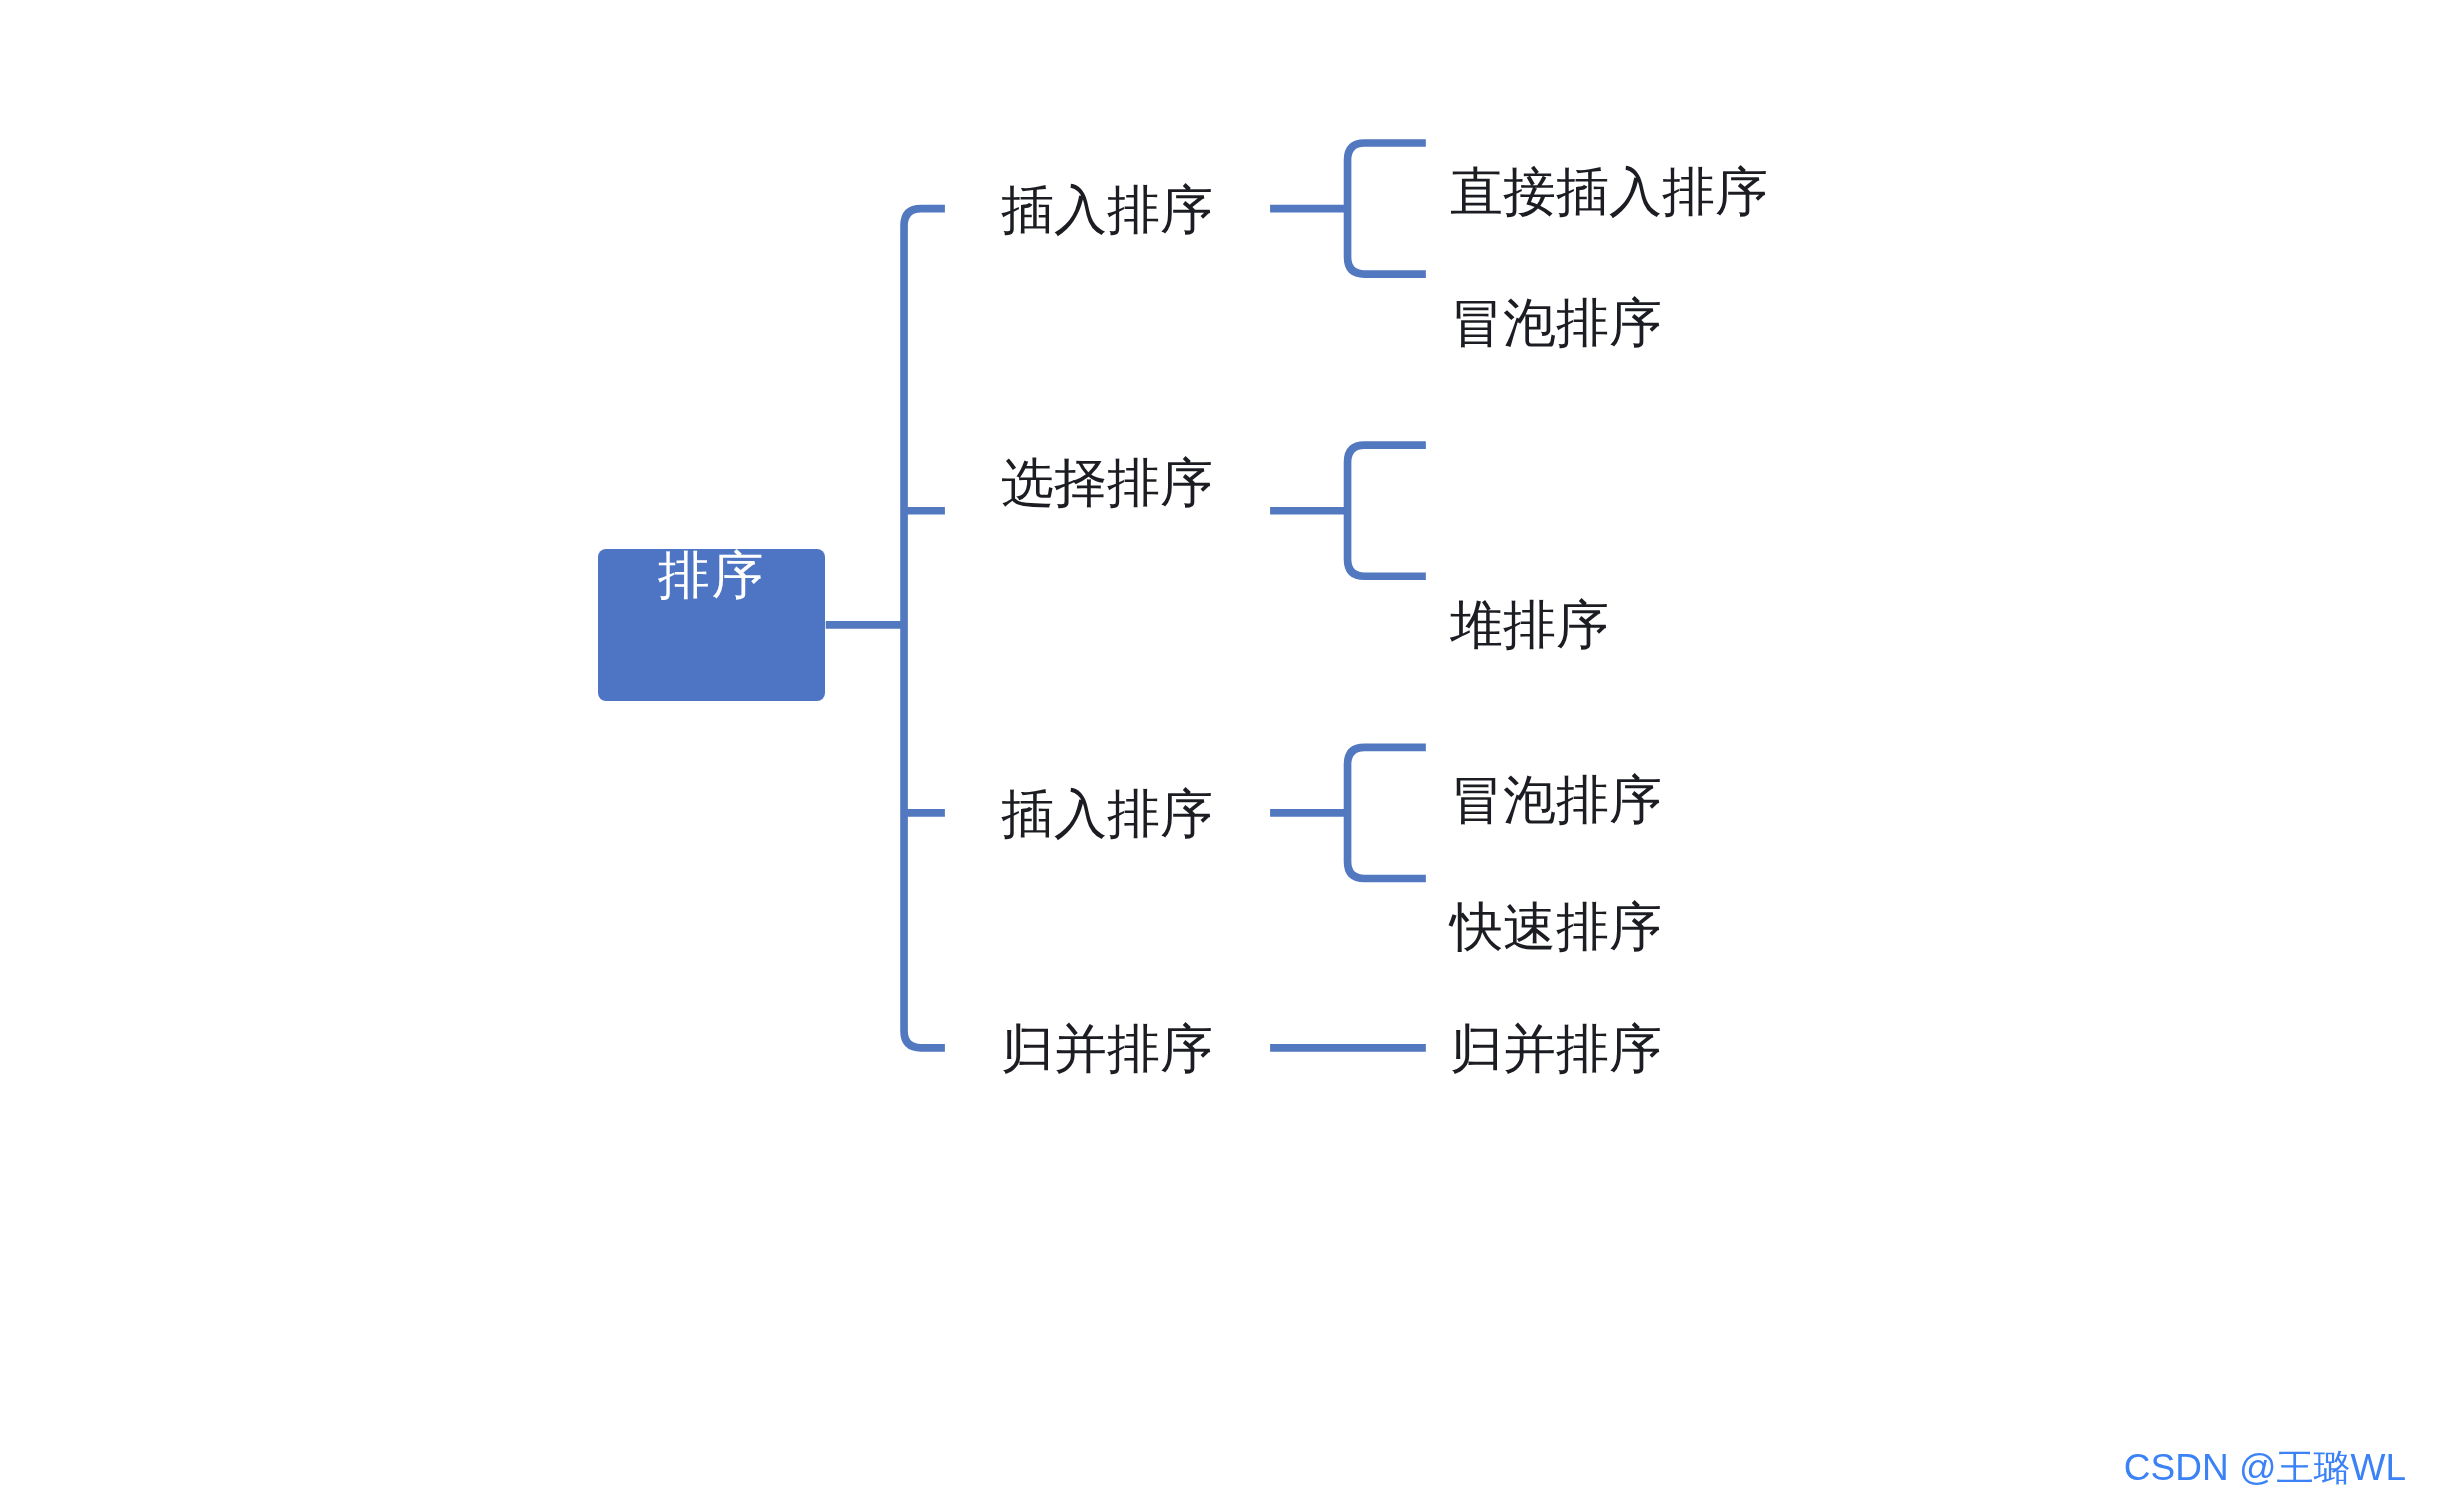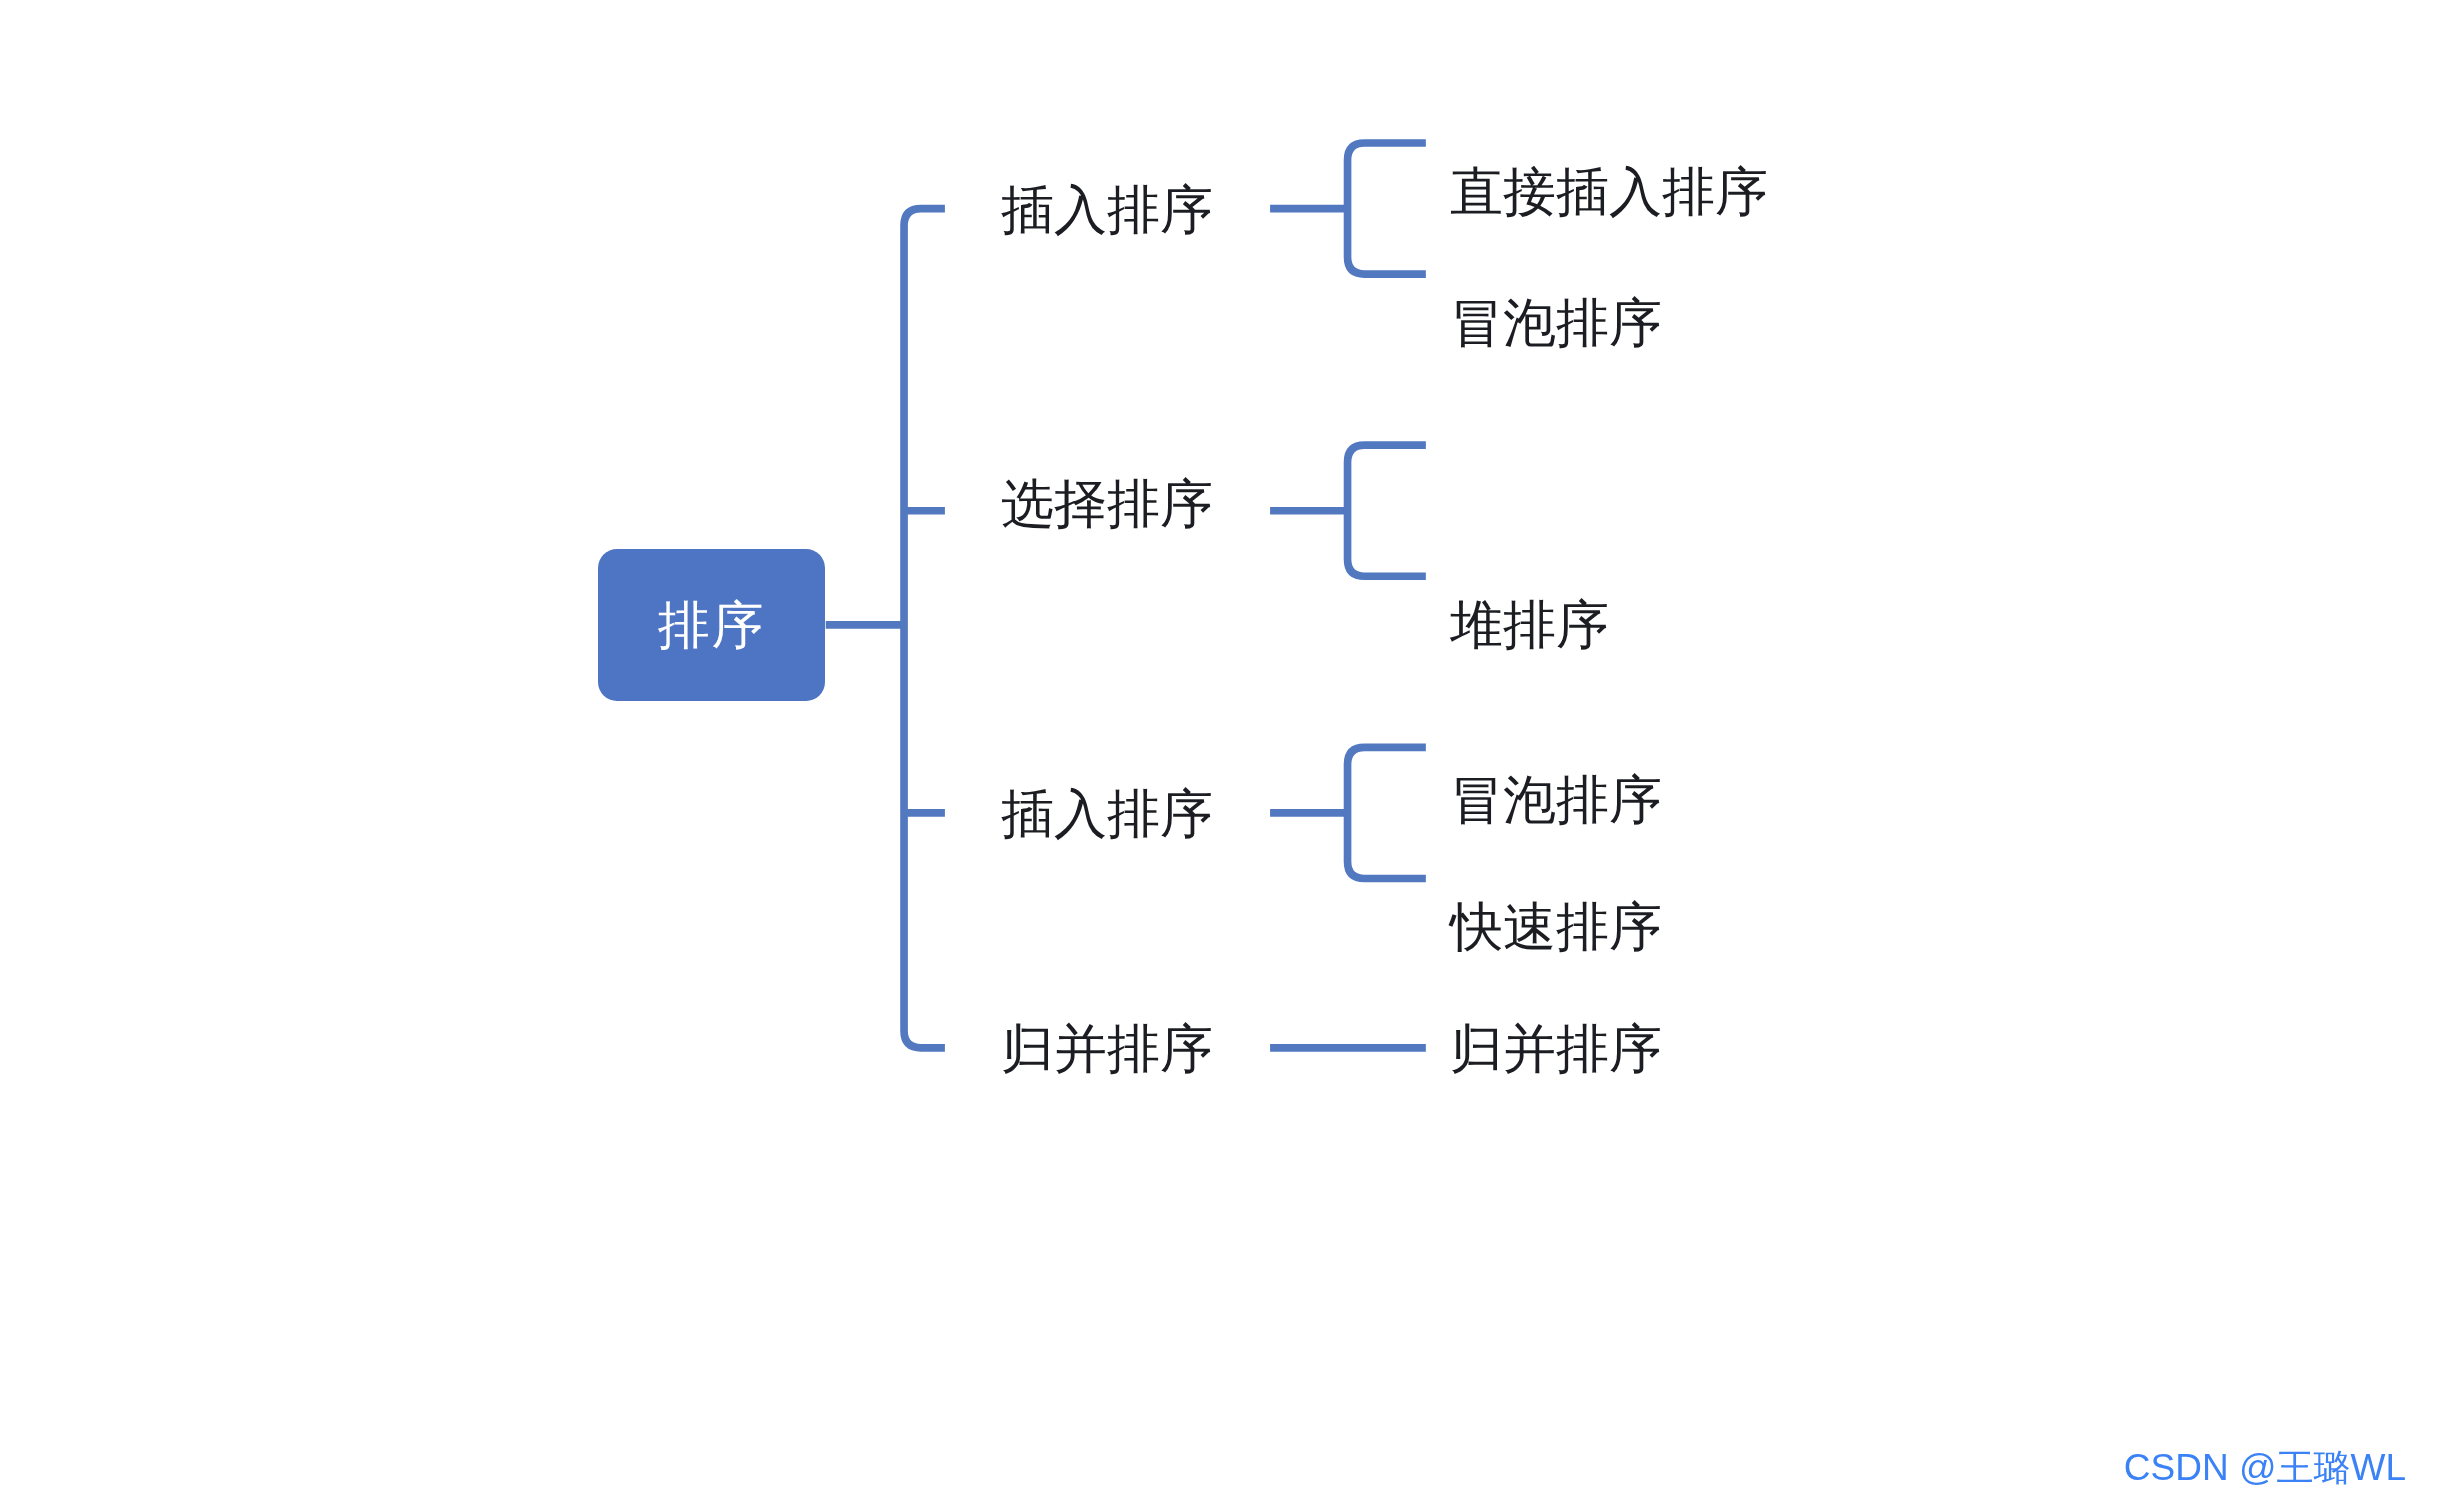--- a/index.html
+++ b/index.html
@@ -23,23 +23,22 @@
     height: 1505px;
     pointer-events: none;
   }
   .node-root {
     position: absolute;
     left: 598px;
     top: 549px;
     width: 227px;
     height: 152px;
     background: #4e74c4;
-    border-radius: 19px;
+    border-radius: 8px;
     display: flex;
-    align-items: center;
     justify-content: center;
     box-sizing: border-box;
   }
   .node-root .label {
     color: #ffffff;
     font-size: 52px;
     letter-spacing: 1.7px;
     line-height: 1;
     white-space: nowrap;
   }
@@ -91,21 +90,21 @@
 
       <path d="M 1492 1231 L 1675 1231"></path>
     </g>
   </svg>
 
   <div class="node-root">
     <span class="label">排序</span>
   </div>
 
   <div class="node-text lvl1" style="top:209px">插入排序</div>
-  <div class="node-text lvl1" style="top:503px">选择排序</div>
+  <div class="node-text lvl1" style="top:482px">选择排序</div>
   <div class="node-text lvl1" style="top:813px">插入排序</div>
   <div class="node-text lvl1-r4" style="top:1048px">归并排序</div>
 
   <div class="node-text lvl2" style="top:143px">直接插入排序</div>
   <div class="node-text lvl2" style="top:274px">冒泡排序</div>
 
   <div class="node-text lvl2" style="top:576px">堆排序</div>
 
   <div class="node-text lvl2" style="top:751px">冒泡排序</div>
   <div class="node-text lvl2" style="top:878px">快速排序</div>

